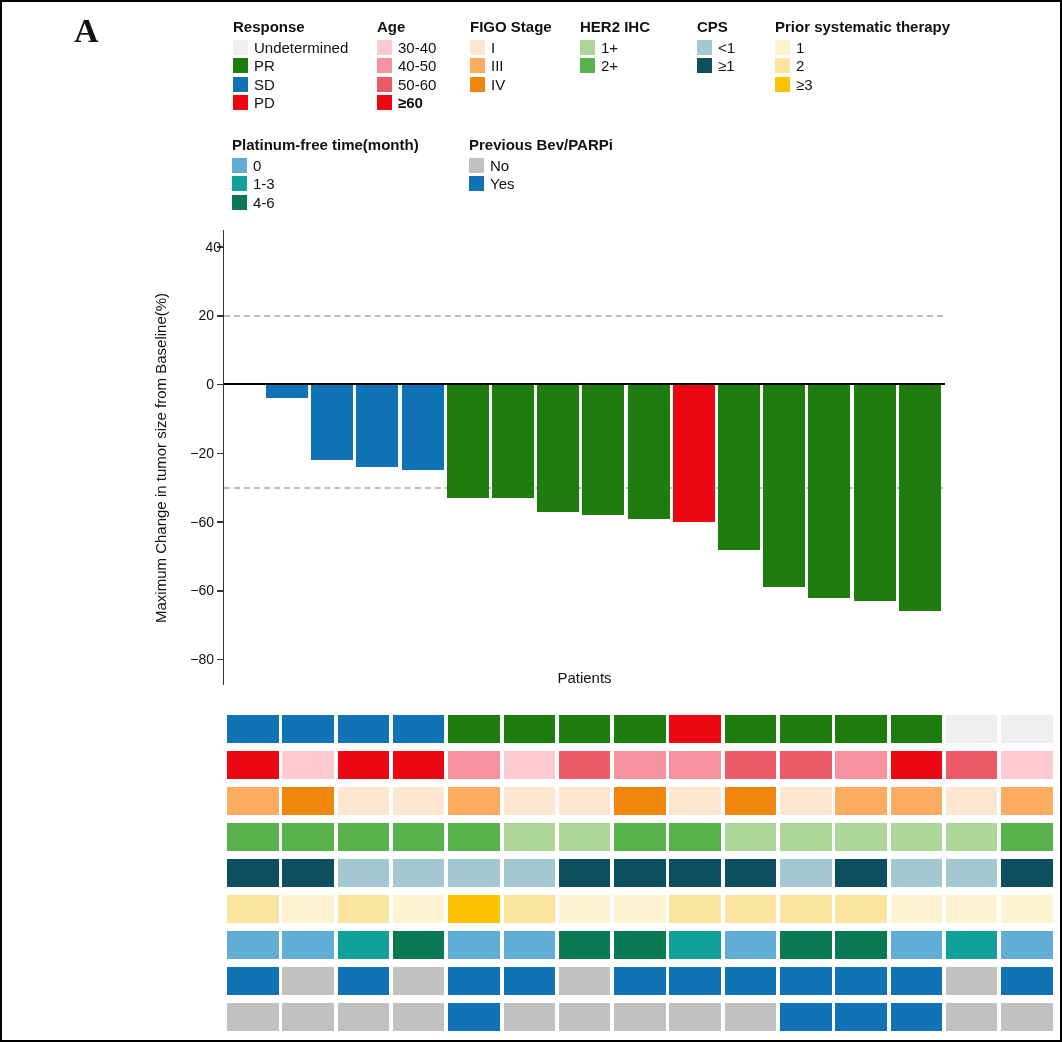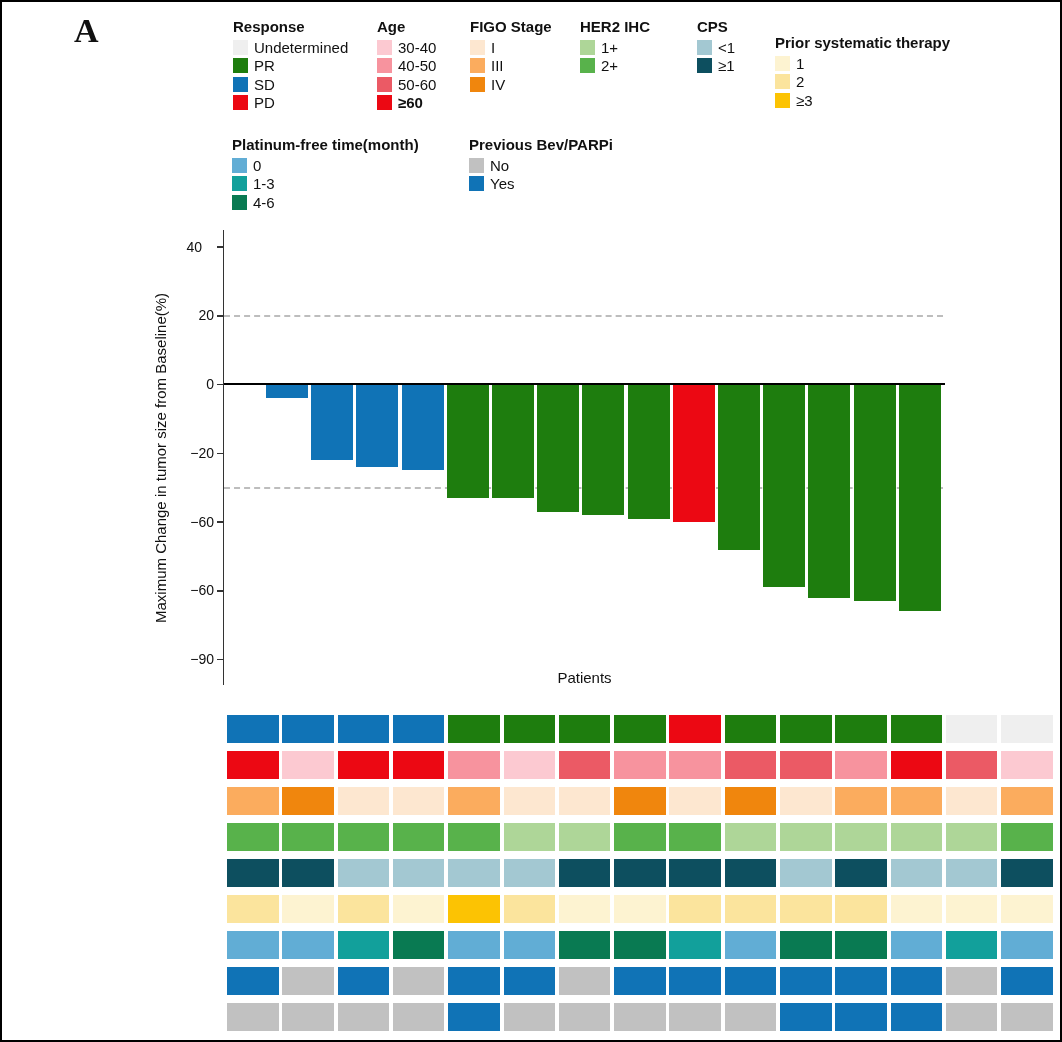--- a/index.html
+++ b/index.html
@@ -95,21 +95,21 @@
         <div class="lg-title">CPS</div>
         <div class="abs" style="left: 0px; top: 22px; height: 15px;">
           <div class="abs swatch" style="left: 0px; top: 0px; background: rgb(163, 200, 210);"></div>
           <div class="abs lg-item-label" style="left: 21px; top: -1px;">&lt;1</div>
         </div>
         <div class="abs" style="left: 0px; top: 40.4px; height: 15px;">
           <div class="abs swatch" style="left: 0px; top: 0px; background: rgb(13, 79, 95);"></div>
           <div class="abs lg-item-label" style="left: 21px; top: -1px;">≥1</div>
         </div>
       </div>
-      <div class="abs" style="left: 773px; top: 16px; margin-top: 16px;">
+      <div class="abs" style="left: 773px; top: 16px;">
         <div class="lg-title">Prior systematic therapy</div>
         <div class="abs" style="left: 0px; top: 22px; height: 15px;">
           <div class="abs swatch" style="left: 0px; top: 0px; background: rgb(253, 243, 209);"></div>
           <div class="abs lg-item-label" style="left: 21px; top: -1px;">1</div>
         </div>
         <div class="abs" style="left: 0px; top: 40.4px; height: 15px;">
           <div class="abs swatch" style="left: 0px; top: 0px; background: rgb(251, 228, 157);"></div>
           <div class="abs lg-item-label" style="left: 21px; top: -1px;">2</div>
         </div>
         <div class="abs" style="left: 0px; top: 58.8px; height: 15px;">
@@ -143,33 +143,33 @@
           <div class="abs lg-item-label" style="left: 21px; top: -1px;">Yes</div>
         </div>
       </div>
     </div>
 
   <div class="abs" id="plot-layer">
       <div class="abs ref-line" style="left: 222px; top: 312.75px; width: 719px;"></div>
       <div class="abs ref-line" style="left: 222px; top: 484.625px; width: 719px;"></div>
       <div class="abs y-axis-line" style="left: 220.5px; top: 228px; height: 455px;"></div>
       <div class="abs tick-mark" style="left: 215px; top: 244.25px;"></div>
-      <div class="abs ytick-label" style="left: 160px; top: 236.5px;">40</div>
+      <div class="abs ytick-label" style="left: 179px; top: 236.5px;">40</div>
       <div class="abs tick-mark" style="left: 215px; top: 313px;"></div>
       <div class="abs ytick-label" style="left: 172px; top: 305.25px;">20</div>
       <div class="abs tick-mark" style="left: 215px; top: 381.75px;"></div>
       <div class="abs ytick-label" style="left: 172px; top: 374px;">0</div>
       <div class="abs tick-mark" style="left: 215px; top: 450.5px;"></div>
       <div class="abs ytick-label" style="left: 172px; top: 442.75px;">−20</div>
       <div class="abs tick-mark" style="left: 215px; top: 519.25px;"></div>
       <div class="abs ytick-label" style="left: 172px; top: 511.5px;">−60</div>
       <div class="abs tick-mark" style="left: 215px; top: 588px;"></div>
       <div class="abs ytick-label" style="left: 172px; top: 580.25px;">−60</div>
       <div class="abs tick-mark" style="left: 215px; top: 656.75px;"></div>
-      <div class="abs ytick-label" style="left: 172px; top: 649px;">−90</div>
+      <div class="abs ytick-label" style="left: 172px; top: 649px;">−80</div>
       <div class="bar" style="left: 264px; top: 382.5px; width: 42px; height: 13.8px; background: rgb(16, 115, 182);"></div>
       <div class="bar" style="left: 309.2px; top: 382.5px; width: 42px; height: 75.6px; background: rgb(16, 115, 182);"></div>
       <div class="bar" style="left: 354.4px; top: 382.5px; width: 42px; height: 82.5px; background: rgb(16, 115, 182);"></div>
       <div class="bar" style="left: 399.6px; top: 382.5px; width: 42px; height: 85.9px; background: rgb(16, 115, 182);"></div>
       <div class="bar" style="left: 444.8px; top: 382.5px; width: 42px; height: 113.4px; background: rgb(30, 125, 14);"></div>
       <div class="bar" style="left: 490px; top: 382.5px; width: 42px; height: 113.4px; background: rgb(30, 125, 14);"></div>
       <div class="bar" style="left: 535.2px; top: 382.5px; width: 42px; height: 127.2px; background: rgb(30, 125, 14);"></div>
       <div class="bar" style="left: 580.4px; top: 382.5px; width: 42px; height: 130.6px; background: rgb(30, 125, 14);"></div>
       <div class="bar" style="left: 625.6px; top: 382.5px; width: 42px; height: 134.1px; background: rgb(30, 125, 14);"></div>
       <div class="bar" style="left: 670.8px; top: 382.5px; width: 42px; height: 137.5px; background: rgb(236, 8, 19);"></div>

